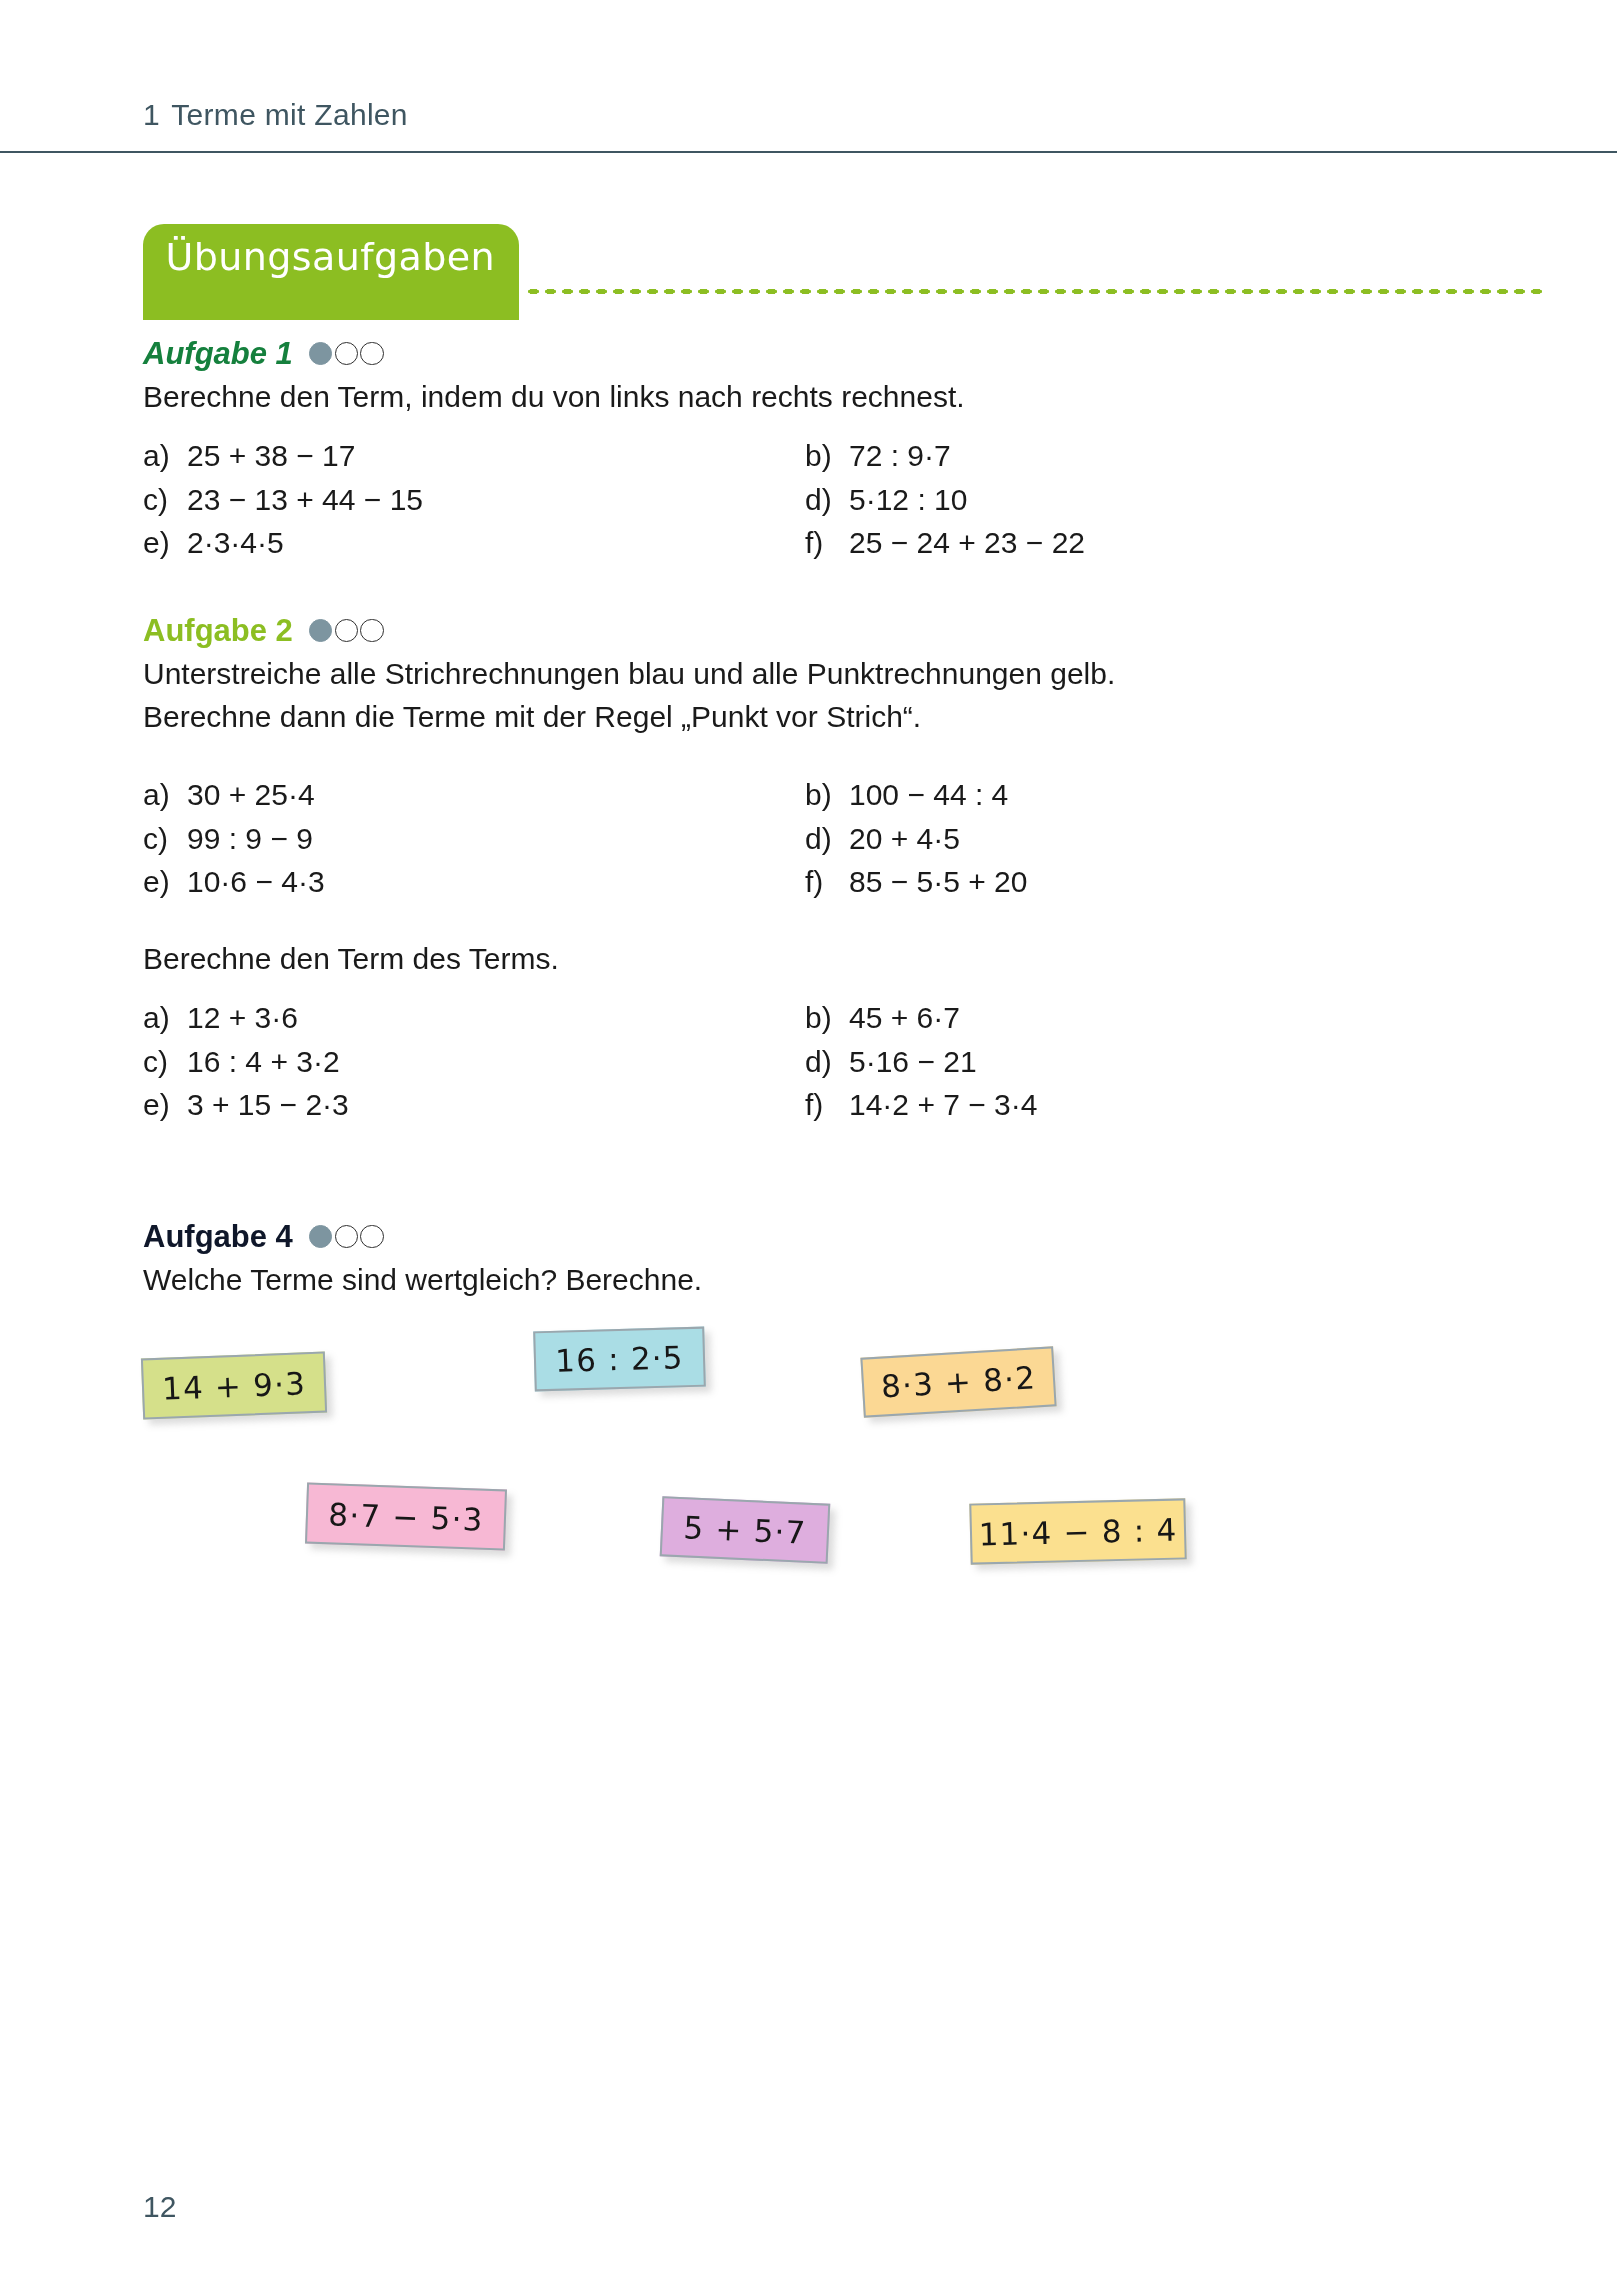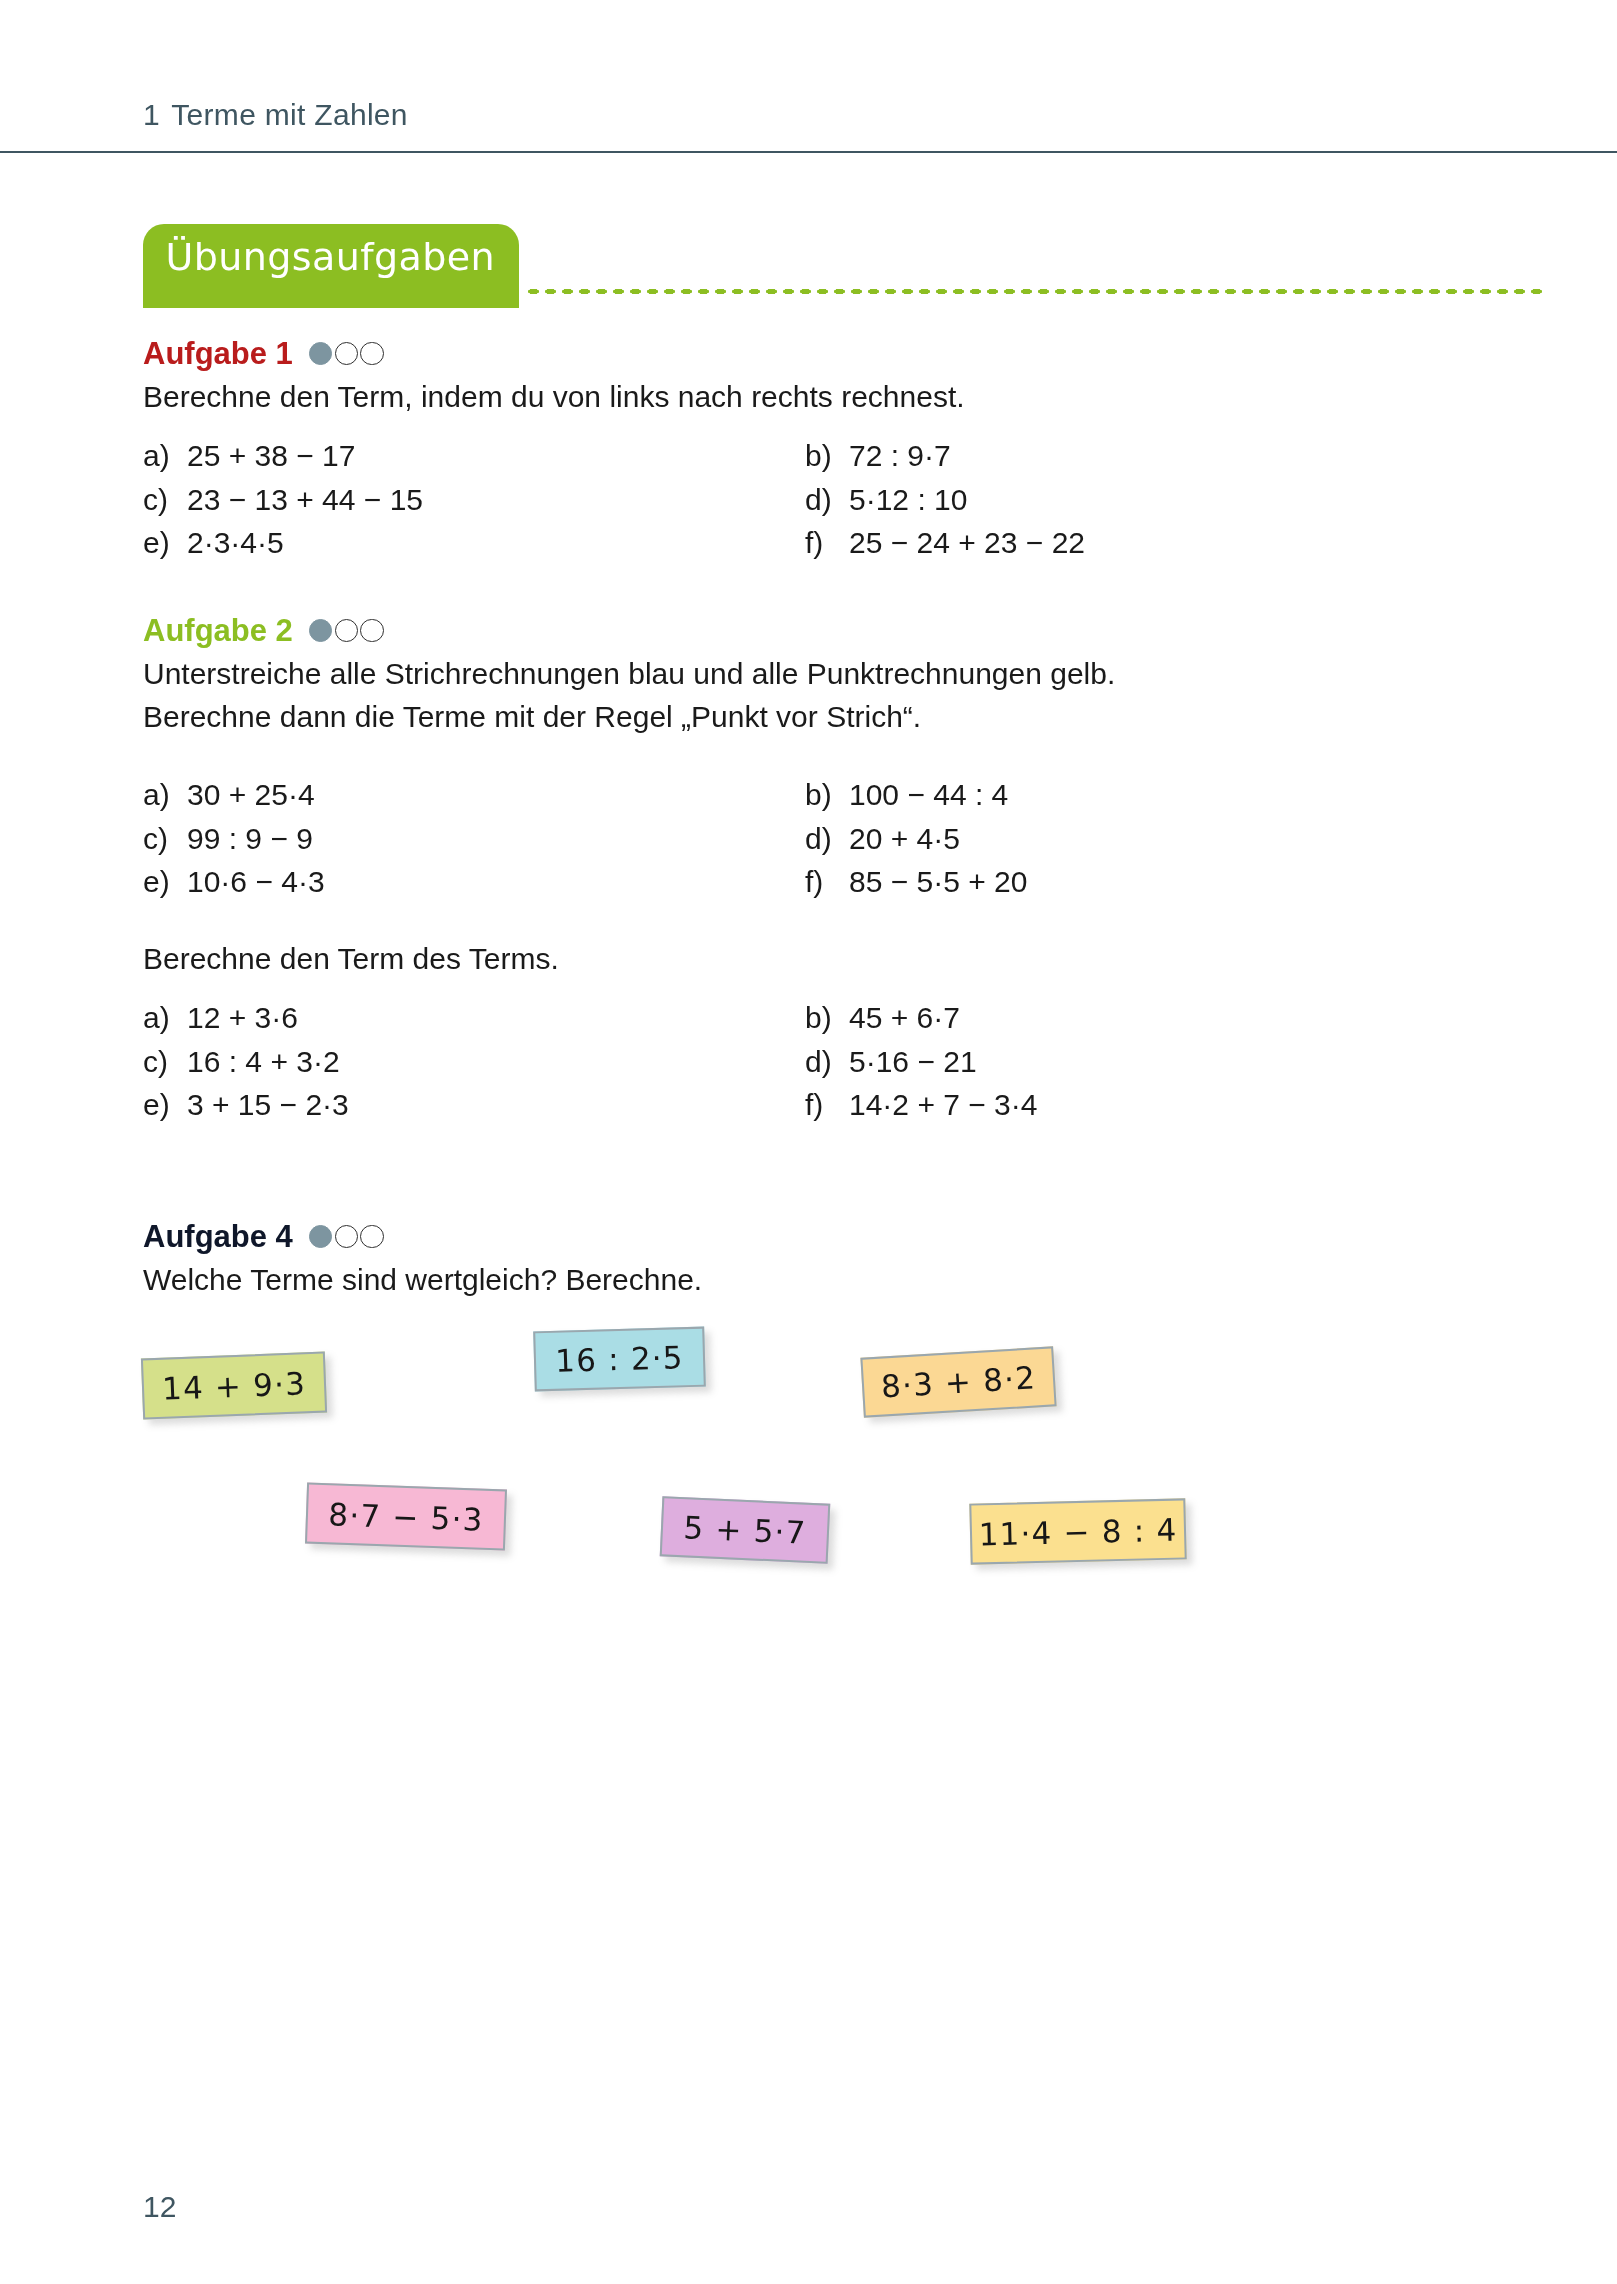--- a/index.html
+++ b/index.html
@@ -44,21 +44,21 @@
     left: 0;
     top: 224px;
     width: 1618px;
     height: 77px;
   }
   .badge {
     position: absolute;
     left: 143px;
     top: 0;
     width: 376px;
-    height: 84px;
+    height: 96px;
     background: #8cbe22;
     border-radius: 21px 21px 0 0;
     box-sizing: border-box;
     text-align: center;
   }
   .badge-label {
     position: absolute;
     left: 22.6px;
     top: 10.5px;
     font-family: "DejaVu Sans", sans-serif;
@@ -186,21 +186,21 @@
 
 <div class="badge-row">
   <div class="badge" style="background-color: rgb(140, 190, 34);">
     <span class="badge-label">Übungsaufgaben</span>
   </div>
   <div class="dotted-rule" style="background-image: radial-gradient(rgb(140, 190, 34) 44%, rgba(255, 255, 255, 0) 46%);"></div>
 </div>
 
 <div class="task" id="task-0" style="top:335px;">
   <div class="task-head">
-    <span class="task-title" style="color: #b91c1c;">Aufgabe 1</span>
+    <span class="task-title" style="color: #15803d; font-style: italic;">Aufgabe 1</span>
     <span class="dots">
       <span class="dot filled" style="background-color: rgb(125, 149, 160); border-color: rgb(125, 149, 160);"></span>
       <span class="dot empty"></span>
       <span class="dot empty"></span>
     </span>
   </div>
   <div class="task-instruction">Berechne den Term, indem du von links nach rechts rechnest.</div>
   <div class="items" style="height:131px;">
     <div class="item col-left row0"><span class="lbl">a)</span><span>25 + 38 − 17</span></div>
     <div class="item col-right row0"><span class="lbl">b)</span><span>72 : 9·7</span></div>

